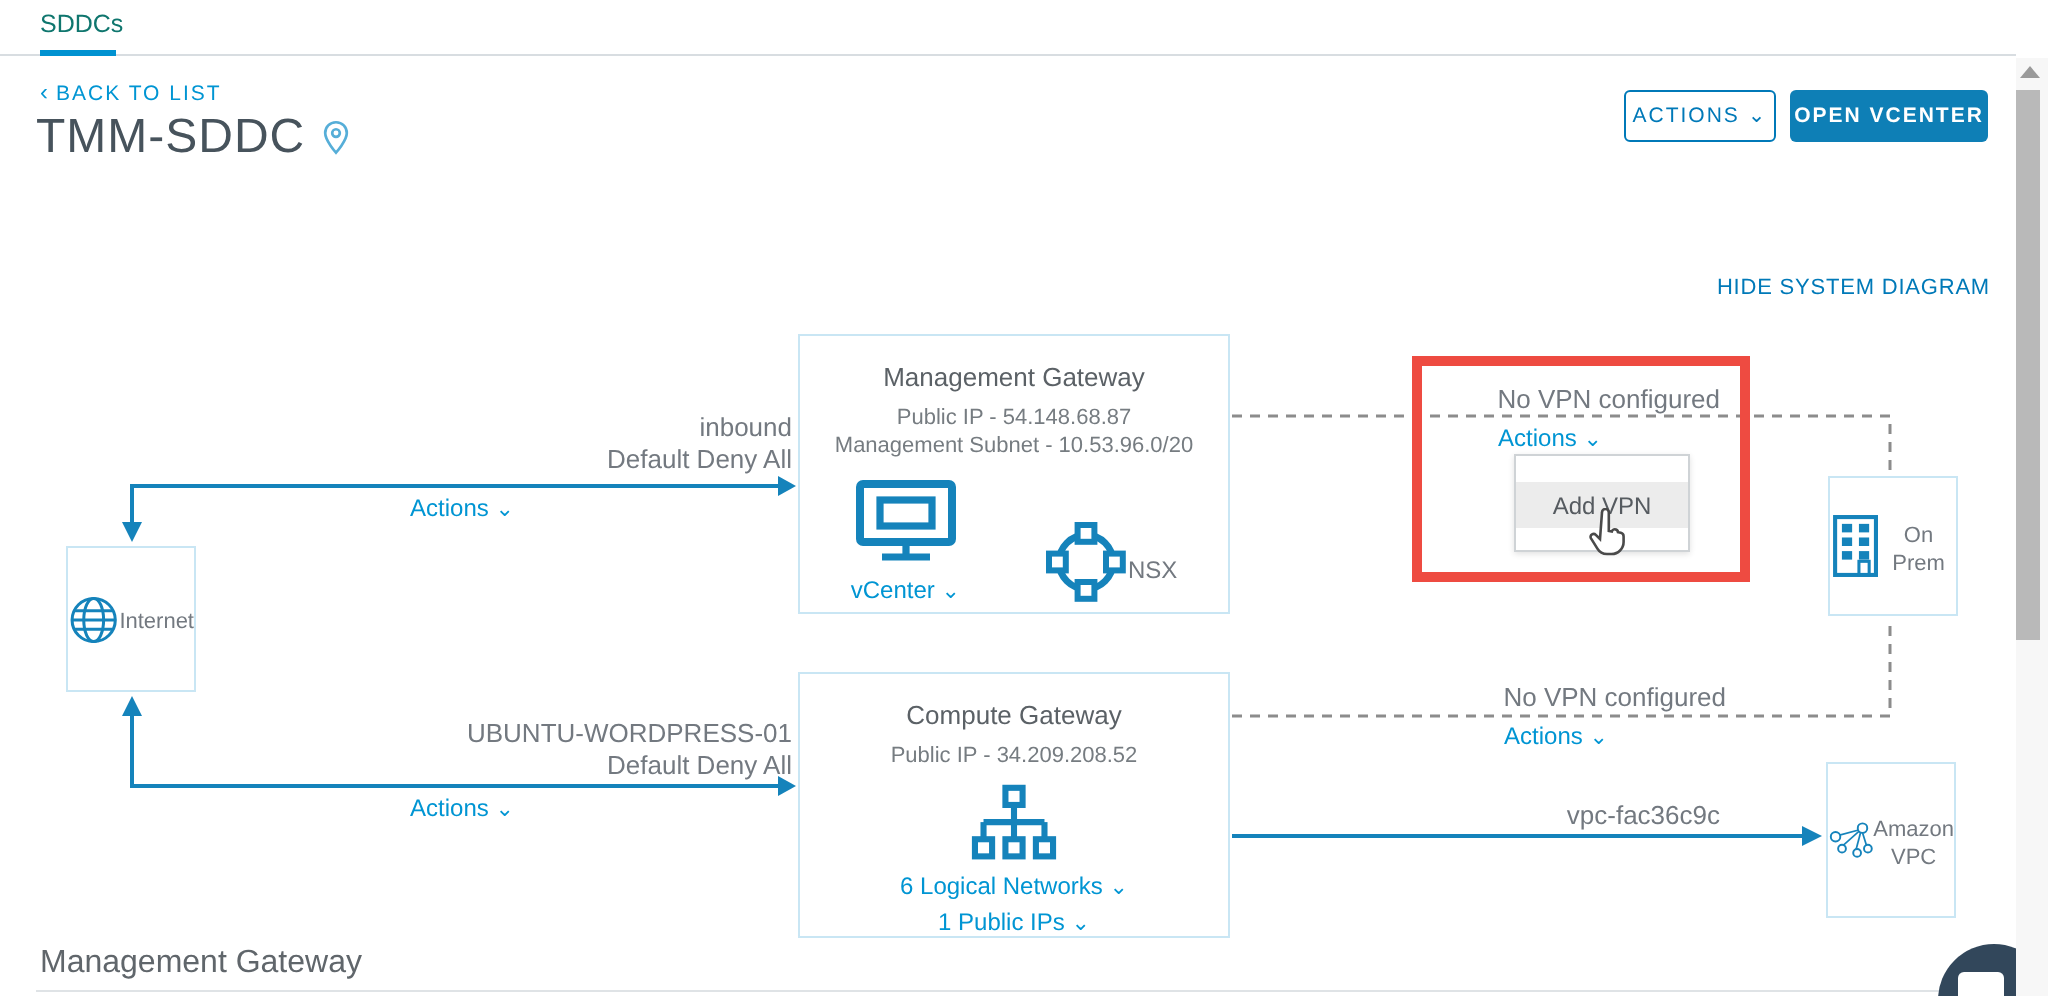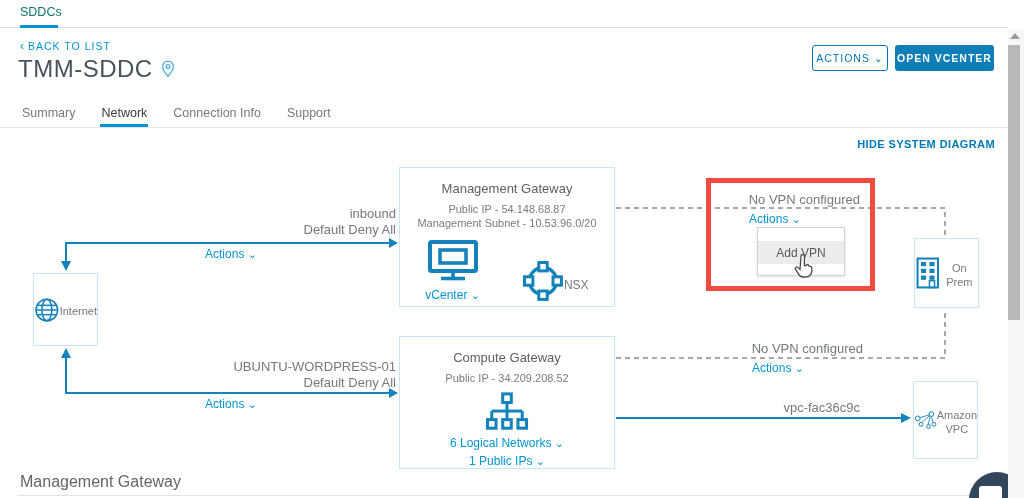--- a/index.html
+++ b/index.html
@@ -17,21 +17,21 @@
   .back-link .chev { font-size:12px; margin-right:3px; }
   .page-title { position:absolute; left:18px; top:55px; font-size:24px; font-weight:400; color:#47535c; letter-spacing:.5px; display:flex; align-items:center; gap:8px; }
   .btn-outline { position:absolute; left:812px; top:45px; width:76px; height:26px; border:1px solid #0079b8; border-radius:3px; background:#fff; color:#0079b8; font-size:10.5px; letter-spacing:1px; display:flex; align-items:center; justify-content:center; gap:4px; cursor:pointer; }
   .btn-solid { position:absolute; left:895px; top:45px; width:99px; height:26px; border:none; border-radius:3px; background:#0e7fb6; color:#fff; font-size:10.5px; font-weight:bold; letter-spacing:1px; display:flex; align-items:center; justify-content:center; cursor:pointer; }
 
   
   .tabs { position:absolute; left:0; top:100px; width:1008px; height:28px; border-bottom:1px solid #e3e6e8; display:flex; padding-left:21px; gap:24px; }
   .tab { font-size:12.5px; color:#747a7e; padding:6px 1px 8px; cursor:pointer; }
   .tab.active { color:#343a3f; border-bottom:3px solid #0092d1; }
 
-  .toggle-diagram { position:absolute; right:29px; top:138px; font-size:11px; font-weight:bold; letter-spacing:.4px; color:#0079b8; cursor:pointer; }
+  .toggle-diagram { position:absolute; right:29px; top:138px; font-size:11px; font-weight:normal; letter-spacing:.4px; color:#0079b8; cursor:pointer; }
 
   
   #wires { position:absolute; left:0; top:0; width:1024px; height:498px; pointer-events:none; z-index:1; }
   .node { position:absolute; background:#fff; border:1px solid #c9e6f4; display:flex; flex-direction:row; align-items:center; justify-content:center; z-index:2; }
   .node-label { font-size:11px; color:#737980; margin-top:3px; text-align:center; line-height:14px; }
   .gwbox { position:absolute; background:#fff; border:1px solid #c9e6f4; z-index:2; display:flex; flex-direction:column; align-items:center; }
   .gw-title { font-size:13px; color:#5b6166; margin-top:13px; }
   .gw-sub { font-size:11px; color:#767c81; line-height:14px; }
   .blue-link { color:#0095d3; font-size:12px; cursor:pointer; }
   .blue-link .chev { font-size:11px; }
@@ -80,26 +80,20 @@
       <circle cx="6" cy="5.8" r="1.7" fill="none" stroke="#56aed8" stroke-width="1.2"></circle>
     </svg>
   </div>
 
   <div class="btn-outline">
     <span>ACTIONS</span>
     <span class="chev">⌄</span>
   </div>
   <div class="btn-solid">OPEN VCENTER</div>
 
-  <div class="tabs">
-    <div class="tab">Summary</div>
-    <div class="tab active">Network</div>
-    <div class="tab">Connection Info</div>
-    <div class="tab">Support</div>
-  </div>
 
   <div class="toggle-diagram">HIDE SYSTEM DIAGRAM</div>
 
   <svg id="wires">
     <path d="M66,262 L66,243 L390,243" stroke="#1583bb" stroke-width="2" fill="none"></path>
     <polygon points="61,261 71,261 66,271" fill="#1583bb"></polygon>
     <polygon points="389,238 389,248 398,243" fill="#1583bb"></polygon>
     <path d="M66,357 L66,393 L390,393" stroke="#1583bb" stroke-width="2" fill="none"></path>
     <polygon points="61,358 71,358 66,348" fill="#1583bb"></polygon>
     <polygon points="389,388 389,398 398,393" fill="#1583bb"></polygon>

